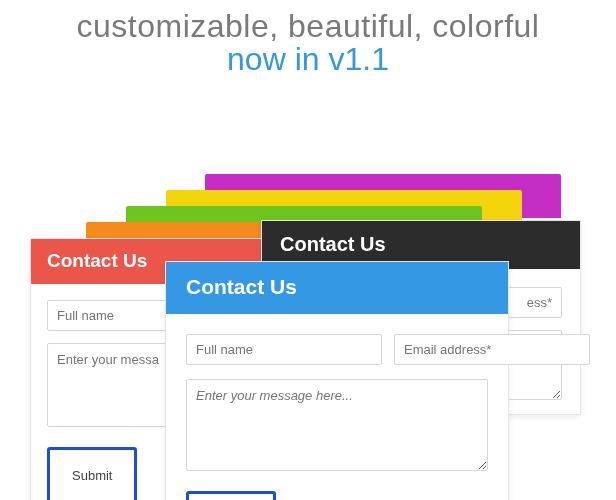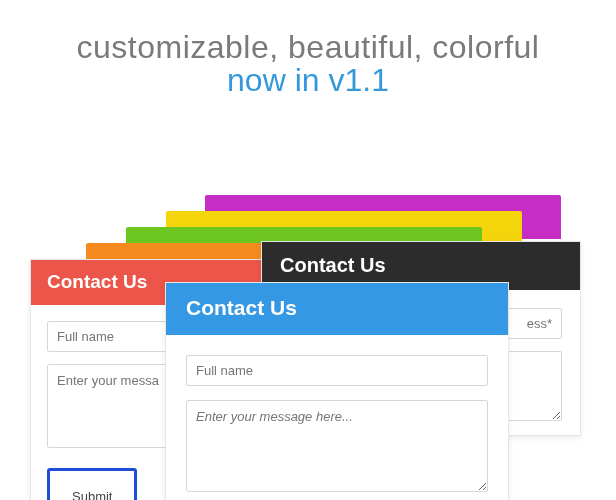--- a/index.html
+++ b/index.html
@@ -7,21 +7,21 @@
   width: 616px;
   height: 500px;
   background: #fff;
   font-family: "Segoe UI", "Helvetica Neue", Arial, sans-serif;
   position: relative;
   overflow: hidden;
 }
 .headline {
   text-align: center;
   font-weight: 300;
-  padding-top: 29px;
+  padding-top: 8px;
 }
 .headline .line1 {
   font-size: 32px;
   color: #7a7a7a;
   letter-spacing: 0.5px;
 }
 .headline .line2 {
   font-size: 32px;
   color: #3498db;
   margin-top: -4px;
@@ -140,19 +140,20 @@
       <div style="height:12px"></div>
       <textarea class="ta" style=""></textarea>
     </div>
   </div>
 
   <div class="card card-blue">
     <div class="card-header">Contact Us</div>
     <div class="card-body">
       <div class="field-row">
         <input class="field" placeholder="Full name" style="">
+        <input class="field" placeholder="Email address*" style="">
       </div>
       <textarea class="ta" placeholder="Enter your message here..." style=""></textarea>
       <button class="btn">Submit</button>
     </div>
   </div>
 
 </div>
 
 </body></html>

